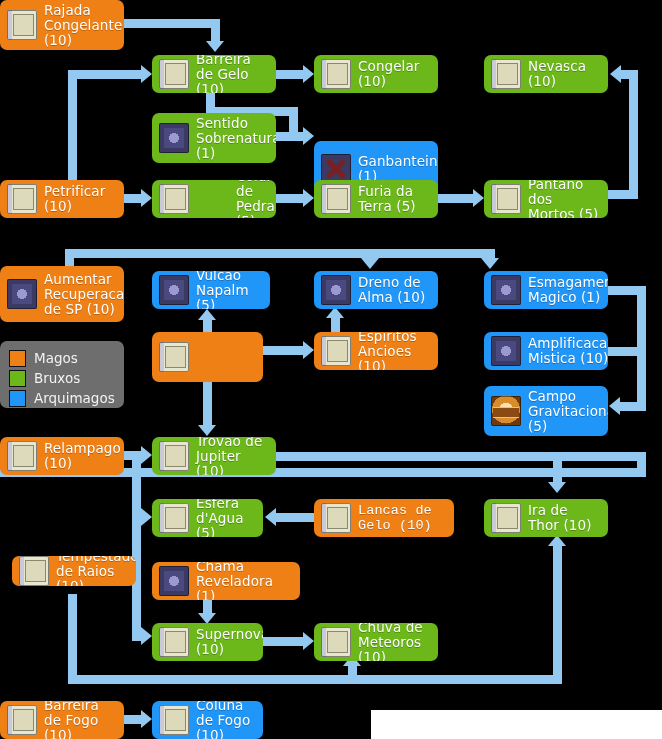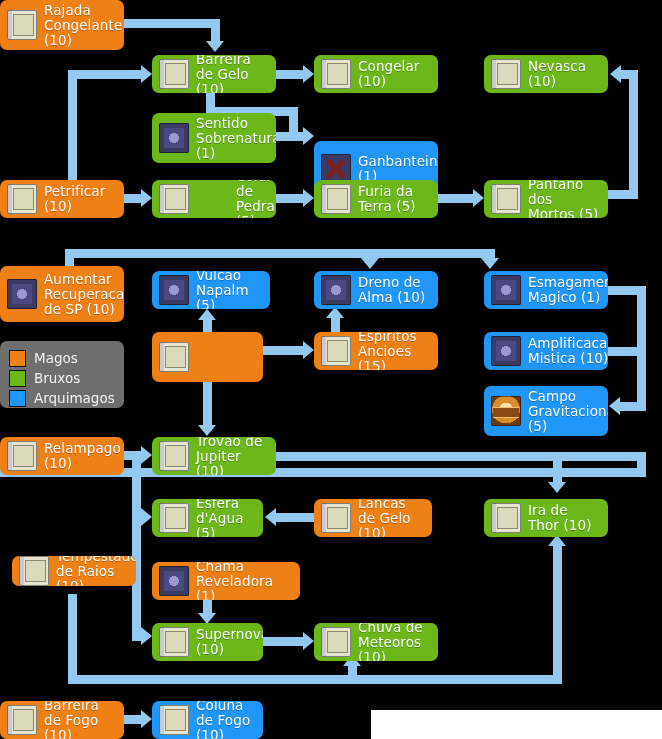--- a/index.html
+++ b/index.html
@@ -199,21 +199,21 @@
       </div>
       <div class="node arch" style="left: 484px; top: 271px; width: 124px; height: 38px;">
         <span class="ico plate"></span>
         <span class="lbl">Esmagamento Magico (1)</span>
       </div>
       <div class="node mage" style="left: 152px; top: 332px; width: 111px; height: 50px;">
         <span class="ico scroll"></span>
       </div>
       <div class="node mage" style="left: 314px; top: 332px; width: 124px; height: 38px;">
         <span class="ico scroll"></span>
-        <span class="lbl">Espiritos Ancioes (15)</span>
+        <span class="lbl">Espiritos Ancioes (10)</span>
       </div>
       <div class="node arch" style="left: 484px; top: 332px; width: 124px; height: 38px;">
         <span class="ico plate"></span>
         <span class="lbl">Amplificacao Mistica (10)</span>
       </div>
       <div class="node arch" style="left: 484px; top: 386px; width: 124px; height: 50px;">
         <span class="ico orb"></span>
         <span class="lbl">Campo Gravitacional (5)</span>
       </div>
       <div class="node mage" style="left: 0px; top: 437px; width: 124px; height: 38px;">
@@ -221,21 +221,21 @@
         <span class="lbl">Relampago (10)</span>
       </div>
       <div class="node wiz" style="left: 152px; top: 437px; width: 124px; height: 38px;">
         <span class="ico scroll"></span>
         <span class="lbl">Trovao de Jupiter (10)</span>
       </div>
       <div class="node wiz" style="left: 152px; top: 499px; width: 111px; height: 38px;">
         <span class="ico scroll"></span>
         <span class="lbl">Esfera d'Agua (5)</span>
       </div>
-      <div class="node mage" style="left: 314px; top: 499px; width: 118px; height: 38px;">
+      <div class="node mage" style="left: 314px; top: 499px; width: 140px; height: 38px; font-family: Liberation Mono, monospace;">
         <span class="ico scroll"></span>
         <span class="lbl">Lancas de Gelo (10)</span>
       </div>
       <div class="node wiz" style="left: 484px; top: 499px; width: 124px; height: 38px;">
         <span class="ico scroll"></span>
         <span class="lbl">Ira de Thor (10)</span>
       </div>
       <div class="node mage" style="left: 0px; top: 556px; width: 124px; height: 30px; margin-left: 12px;">
         <span class="ico scroll"></span>
         <span class="lbl">Tempestade de Raios (10)</span>

